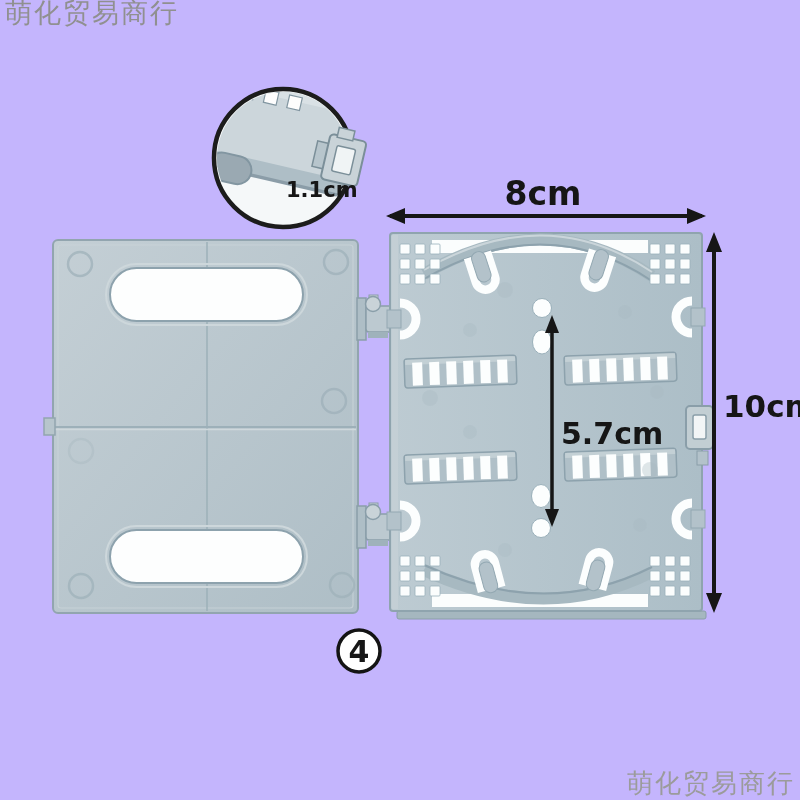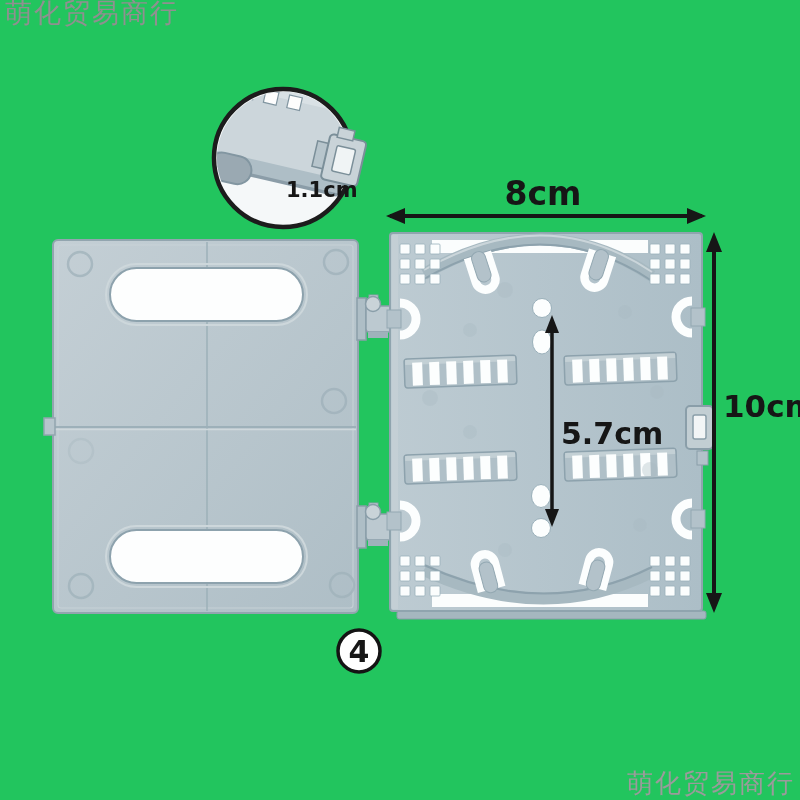--- a/index.html
+++ b/index.html
@@ -1,16 +1,16 @@
 <!DOCTYPE html>
 <html><head>
 <meta charset="utf-8">
 <style>
   html,body{margin:0;padding:0;background:#fff;}
-  .stage{position:relative;width:800px;height:800px;background:#22c55e;overflow:hidden;
+  .stage{position:relative;width:800px;height:800px;background:#c4b5fd;overflow:hidden;
          font-family:"DejaVu Sans",sans-serif;}
   svg{position:absolute;left:0;top:0;}
   svg text{font-family:"DejaVu Sans",sans-serif;}
   .wm{font-size:27px;fill:#909090;letter-spacing:2px;}
   .wm2{font-size:26px;fill:#9b9b9b;letter-spacing:2px;}
   .dim{font-weight:700;fill:#161616;}
 </style>
 </head>
 <body>
 

